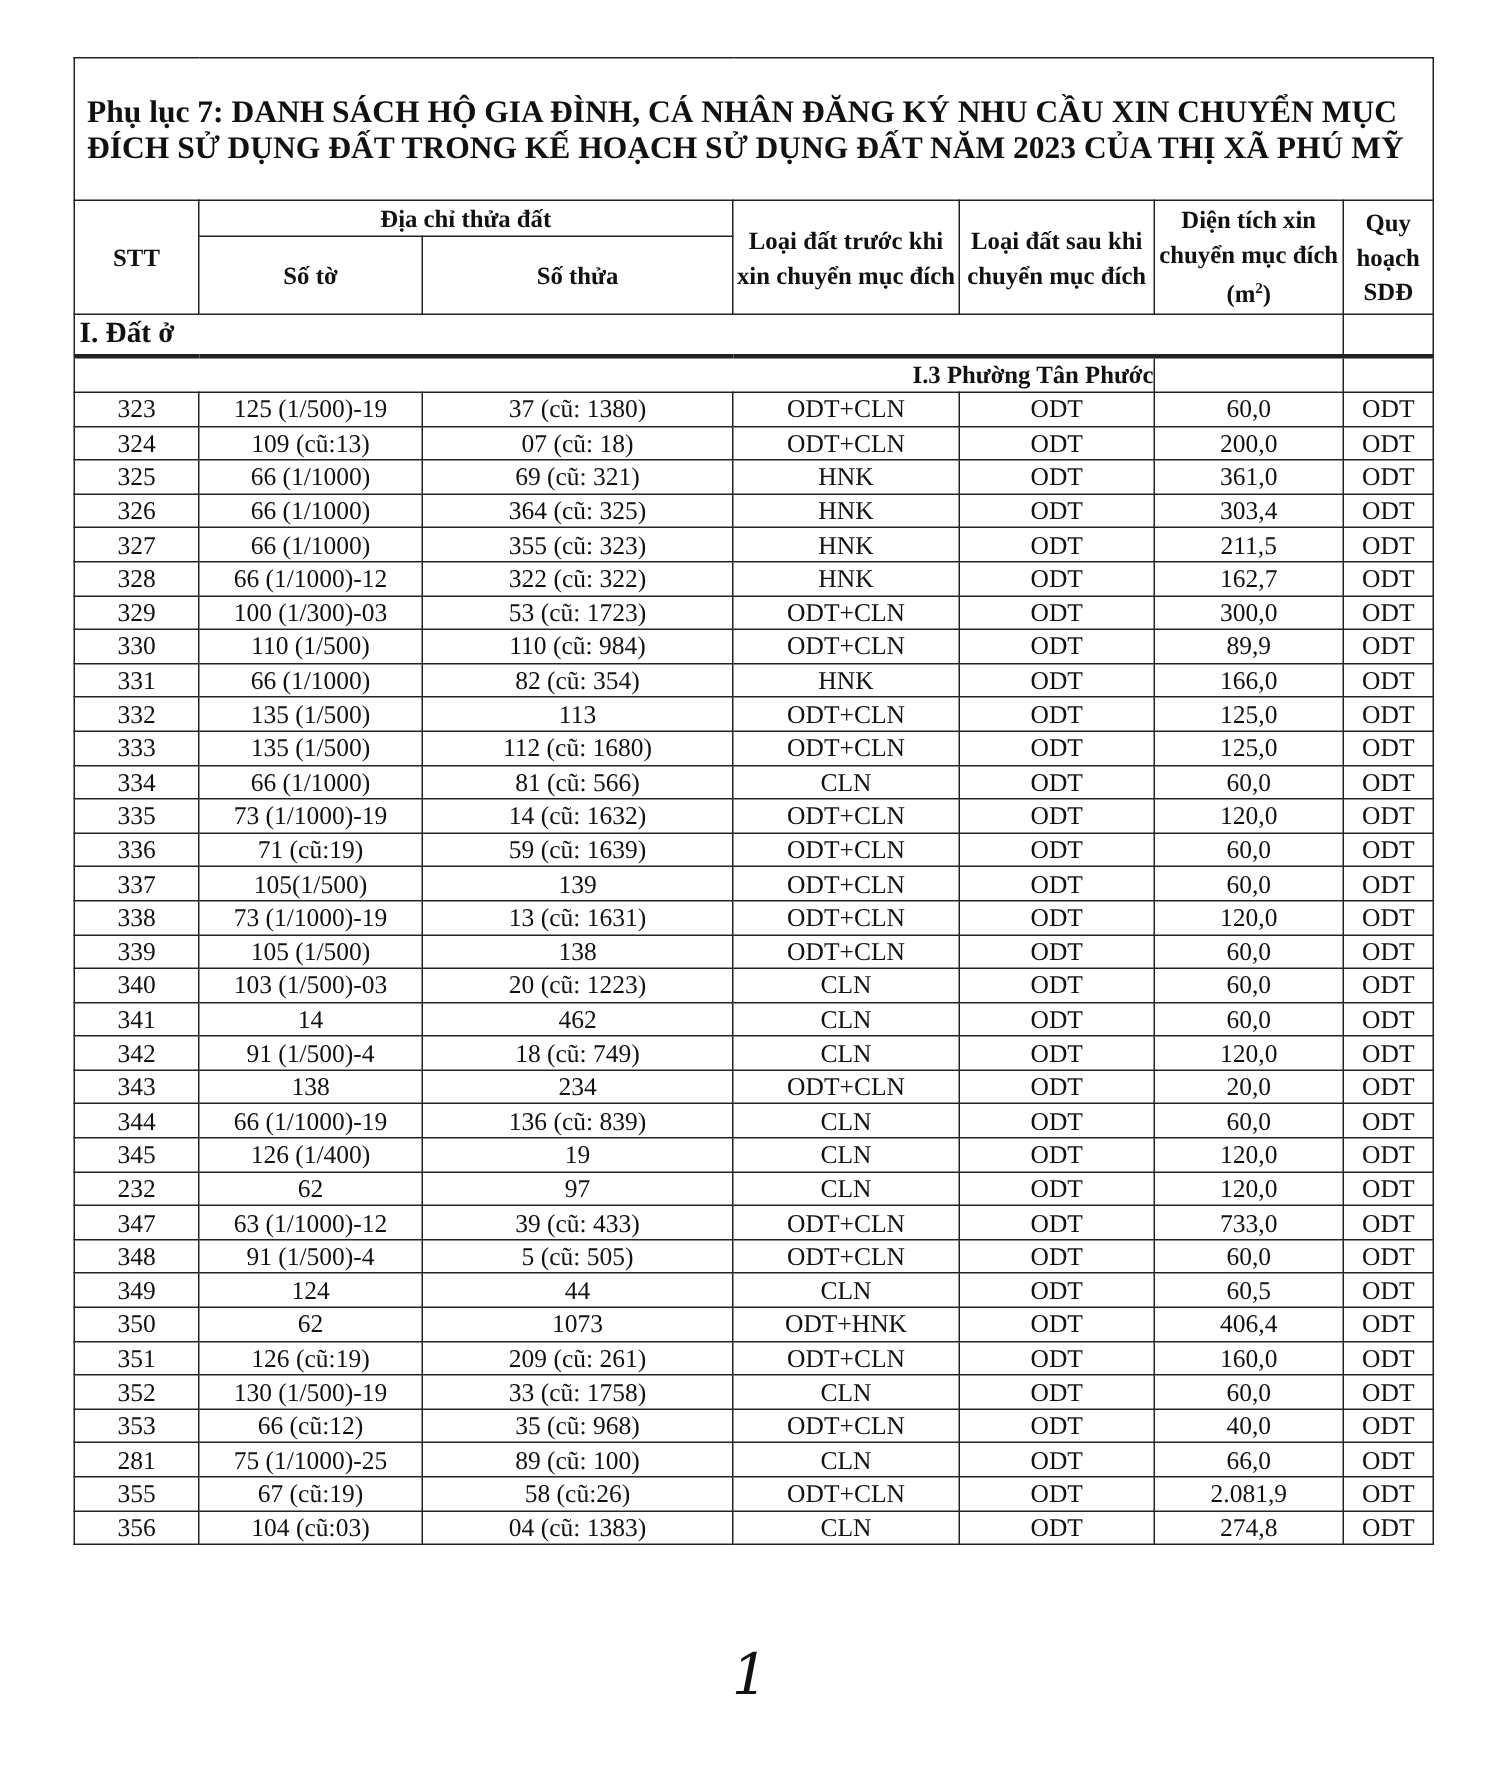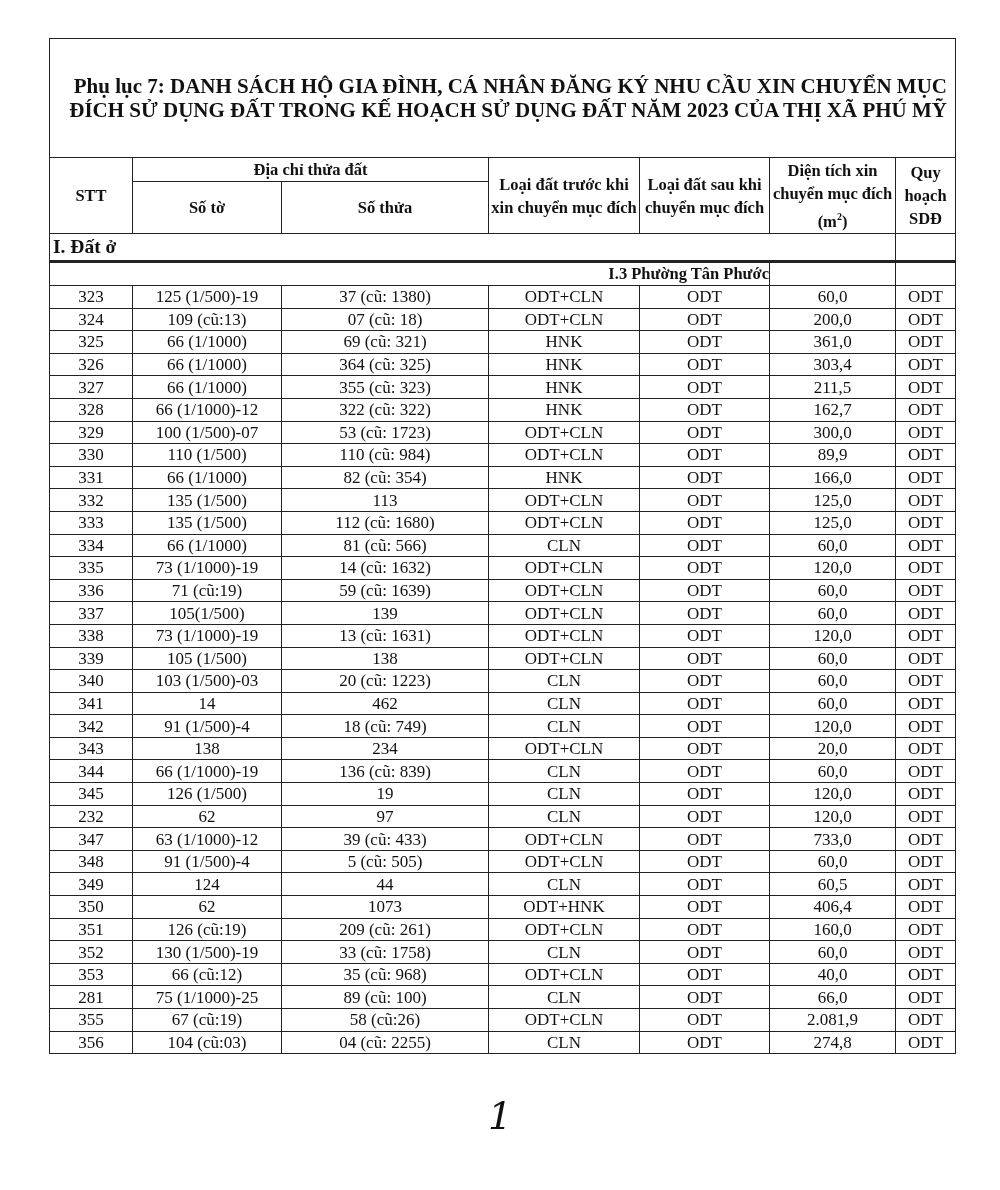--- a/index.html
+++ b/index.html
@@ -1,20 +1,20 @@
 <!DOCTYPE html>
 <html><head>
 <meta charset="utf-8">
 <style>
   html, body { margin: 0; padding: 0; background: #ffffff; }
   body { width: 1000px; height: 1190px; position: relative; font-family: "Liberation Serif", "DejaVu Serif", serif; color: #111; }
   .doc { position: absolute; left: 49px; top: 38px; width: 906px; }
   table { border-collapse: collapse; width: 906px; table-layout: fixed; }
   td, th { border: 1.4px solid #222; padding: 0; text-align: center; vertical-align: middle; font-size: 17px; line-height: 1.2; }
-  .title-cell { font-weight: bold; font-size: 21px; line-height: 24px; height: 90px; padding: 14px 8px; text-align: right; }
+  .title-cell { font-weight: bold; font-size: 21px; line-height: 24px; height: 90px; padding: 2px 8px; text-align: left; }
   th { font-weight: bold; font-size: 16.5px; line-height: 23px; }
   .hdr-top { height: 22px; }
   .hdr-sub { height: 52px; }
   .sec-row td { height: 26px; margin-top: 16px; }
   .sec-label { text-align: left; font-weight: bold; font-size: 19.5px; padding-left: 3px; }
   .sub-row td { height: 22px; border-top: 3px solid #222; }
   .sub-label { text-align: right; font-weight: bold; font-size: 16.5px; padding-left: 3px; }
   .data-row td { height: 21.6px; font-size: 17px; line-height: 21px; }
   .page-num { position: absolute; left: 0; width: 1000px; top: 1094px; text-align: center; font-style: italic; font-size: 38px; font-family: "DejaVu Serif", serif; }
 </style>
@@ -106,21 +106,21 @@
           <td>328</td>
           <td>66 (1/1000)-12</td>
           <td>322 (cũ: 322)</td>
           <td>HNK</td>
           <td>ODT</td>
           <td>162,7</td>
           <td>ODT</td>
         </tr>
         <tr class="data-row">
           <td>329</td>
-          <td>100 (1/500)-07</td>
+          <td>100 (1/300)-03</td>
           <td>53 (cũ: 1723)</td>
           <td>ODT+CLN</td>
           <td>ODT</td>
           <td>300,0</td>
           <td>ODT</td>
         </tr>
         <tr class="data-row">
           <td>330</td>
           <td>110 (1/500)</td>
           <td>110 (cũ: 984)</td>
@@ -250,21 +250,21 @@
           <td>344</td>
           <td>66 (1/1000)-19</td>
           <td>136 (cũ: 839)</td>
           <td>CLN</td>
           <td>ODT</td>
           <td>60,0</td>
           <td>ODT</td>
         </tr>
         <tr class="data-row">
           <td>345</td>
-          <td>126 (1/500)</td>
+          <td>126 (1/400)</td>
           <td>19</td>
           <td>CLN</td>
           <td>ODT</td>
           <td>120,0</td>
           <td>ODT</td>
         </tr>
         <tr class="data-row">
           <td>232</td>
           <td>62</td>
           <td>97</td>
@@ -350,21 +350,21 @@
           <td>67 (cũ:19)</td>
           <td>58 (cũ:26)</td>
           <td>ODT+CLN</td>
           <td>ODT</td>
           <td>2.081,9</td>
           <td>ODT</td>
         </tr>
         <tr class="data-row">
           <td>356</td>
           <td>104 (cũ:03)</td>
-          <td>04 (cũ: 2255)</td>
+          <td>04 (cũ: 1383)</td>
           <td>CLN</td>
           <td>ODT</td>
           <td>274,8</td>
           <td>ODT</td>
         </tr>
       </tbody>
   </table>
 </div>
 
 <div class="page-num">1</div>

